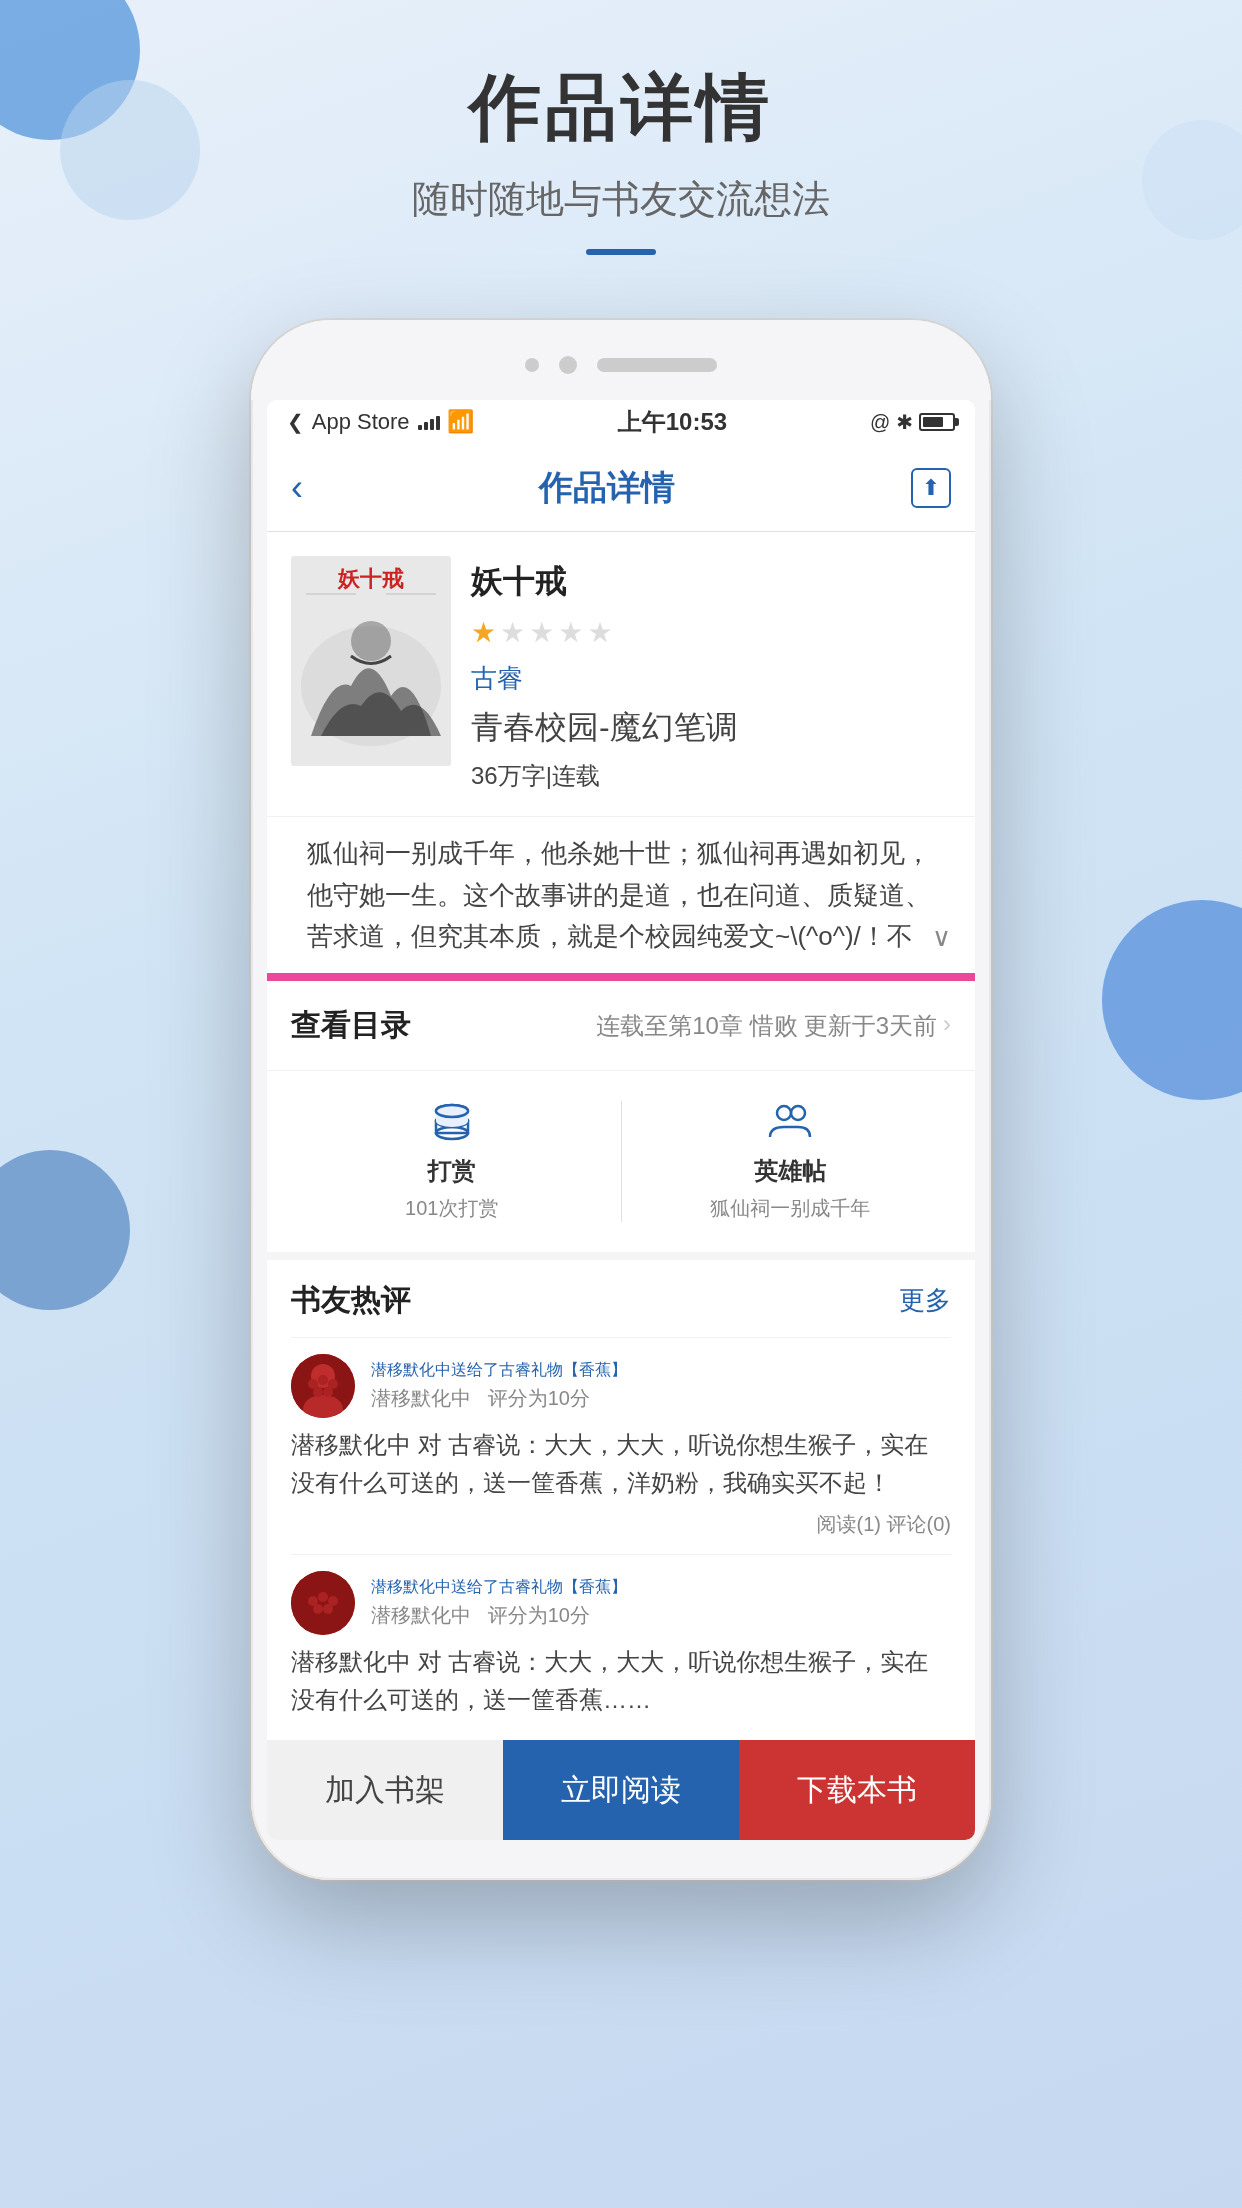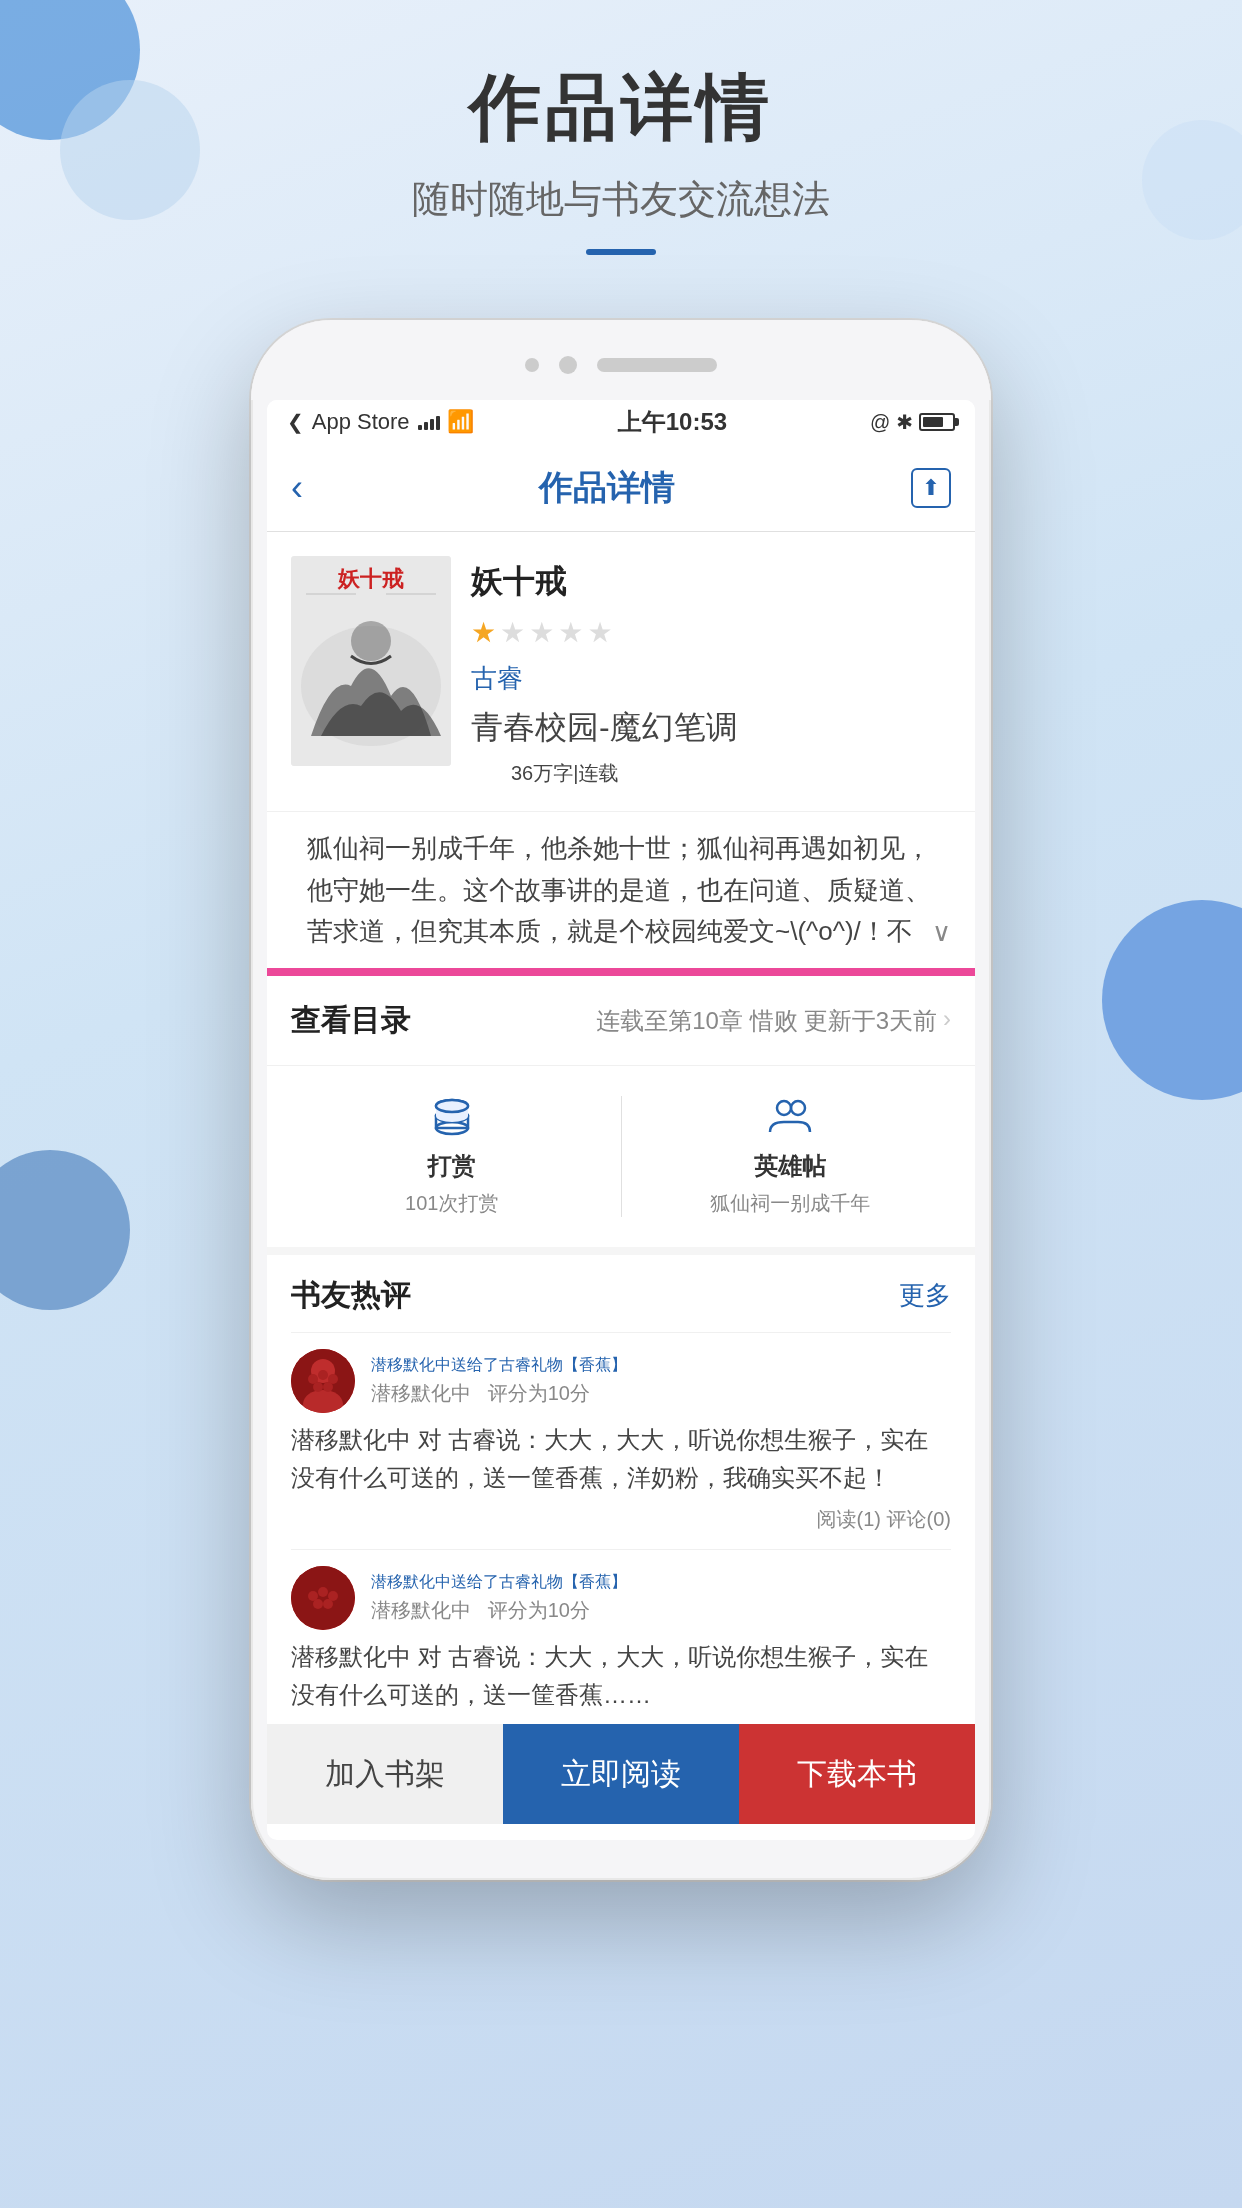--- a/index.html
+++ b/index.html
@@ -267,23 +267,22 @@
       font-size: 26px;
       color: #2563ae;
       margin-bottom: 10px;
     }
     .book-genre {
       font-size: 32px;
       color: #444;
       margin-bottom: 10px;
     }
     .book-meta {
-      font-size: 20px;
+      font-size: 24px;
       color: #444;
-      margin-left: 40px;
     }
 
     
     .book-desc {
       padding: 16px 24px 20px;
       background: #fff;
       border-top: 1px solid #f0f0f0;
       position: relative;
     }
     .book-desc-text {
@@ -432,21 +431,21 @@
     }
     .review-stats {
       font-size: 20px;
       color: #888;
       text-align: right;
     }
 
     
     .bottom-bar {
       position: absolute;
-      bottom: 16px; left: 0; right: 0;
+      bottom: 0; left: 0; right: 0;
       height: 100px;
       display: flex;
     }
     .bottom-btn {
       flex: 1;
       display: flex;
       align-items: center;
       justify-content: center;
       font-size: 30px;
       font-weight: 500;

